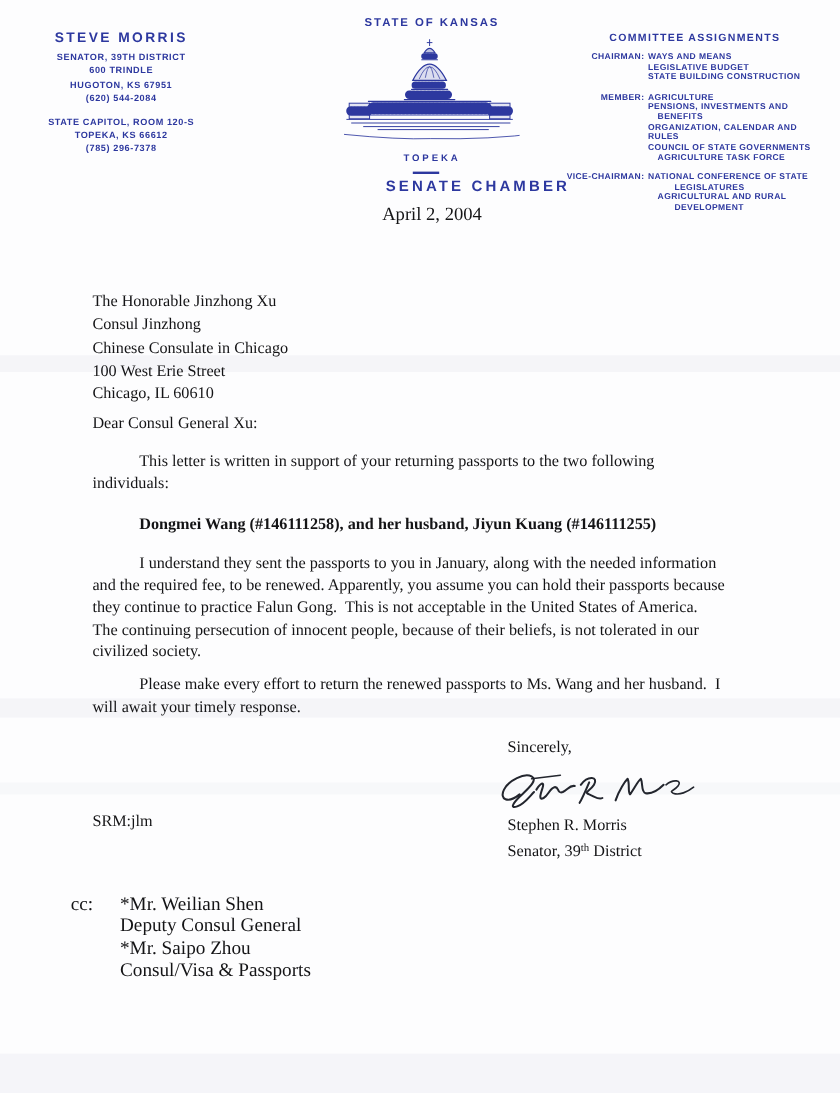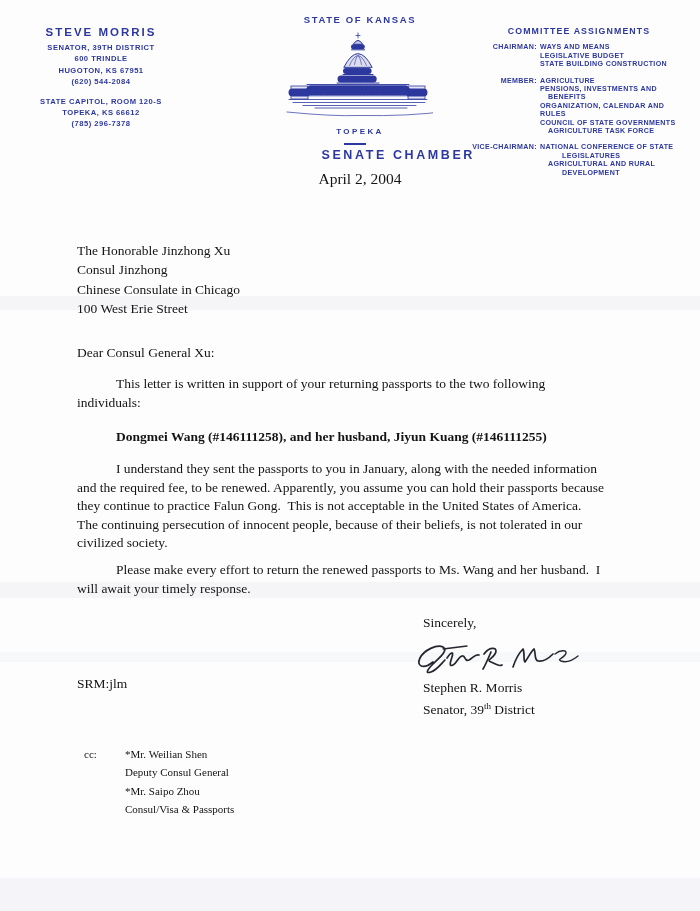--- a/index.html
+++ b/index.html
@@ -38,21 +38,21 @@
   .para1{left:77px;top:375px;}
   .highlight{left:116px;top:428px;font-weight:bold;}
   .para2{left:77px;top:460px;}
   .para3{left:77px;top:561px;}
   .closing{left:423px;top:614px;}
   .signature{left:413px;top:634px;}
   .signer-name{left:423px;top:679px;}
   .signer-title{left:423px;top:697px;}
   .sup{font-size:9px;vertical-align:4.5px;}
   .reference{left:77px;top:675px;}
-  .cc{left:84px;top:745px;display:flex;font-size:11px;line-height:18.4px;}
+  .cc{left:59px;top:745px;display:flex;font-size:16px;line-height:18.4px;}
   .cc .cc-label{width:41px;flex:none;}
 </style>
 </head>
 <body>
 
 <div class="page">
 
   <div class="band" style="top:296px;height:14px;background:rgba(172,178,200,.10);"></div>
   <div class="band" style="top:582px;height:16px;background:rgba(172,178,200,.10);"></div>
   <div class="band" style="top:652px;height:10px;background:rgba(172,178,200,.07);"></div>
@@ -137,20 +137,21 @@
         <div class="ind2">DEVELOPMENT</div>
       </div>
     </div>
   </div>
 
   <div class="abs recipient serif" style="white-space:normal;">
     <div>The Honorable Jinzhong Xu</div>
     <div>Consul Jinzhong</div>
     <div>Chinese Consulate in Chicago</div>
     <div>100 West Erie Street</div>
+    <div>Chicago, IL 60610</div>
   </div>
 
   <div class="abs salutation serif">Dear Consul General Xu:</div>
 
   <div class="abs para1 serif para">This letter is written in support of your returning passports to the two following
 individuals:</div>
 
   <div class="abs highlight serif">Dongmei Wang (#146111258), and her husband, Jiyun Kuang (#146111255)</div>
 
   <div class="abs para2 serif para">I understand they sent the passports to you in January, along with the needed information

